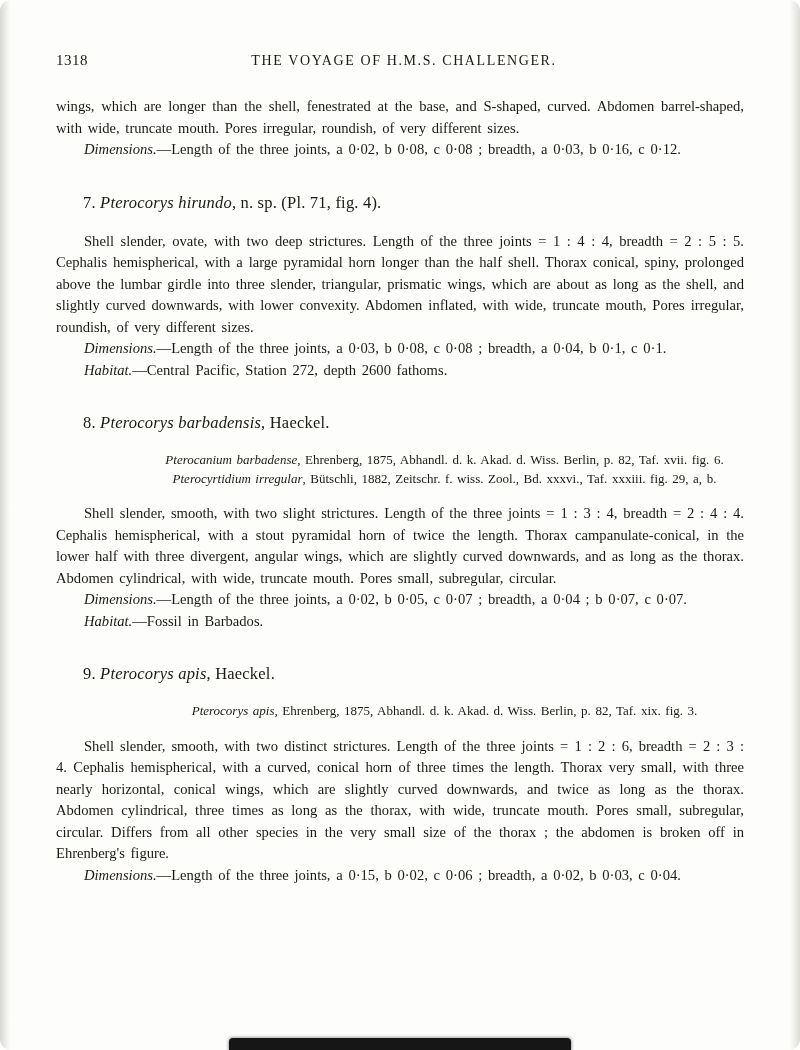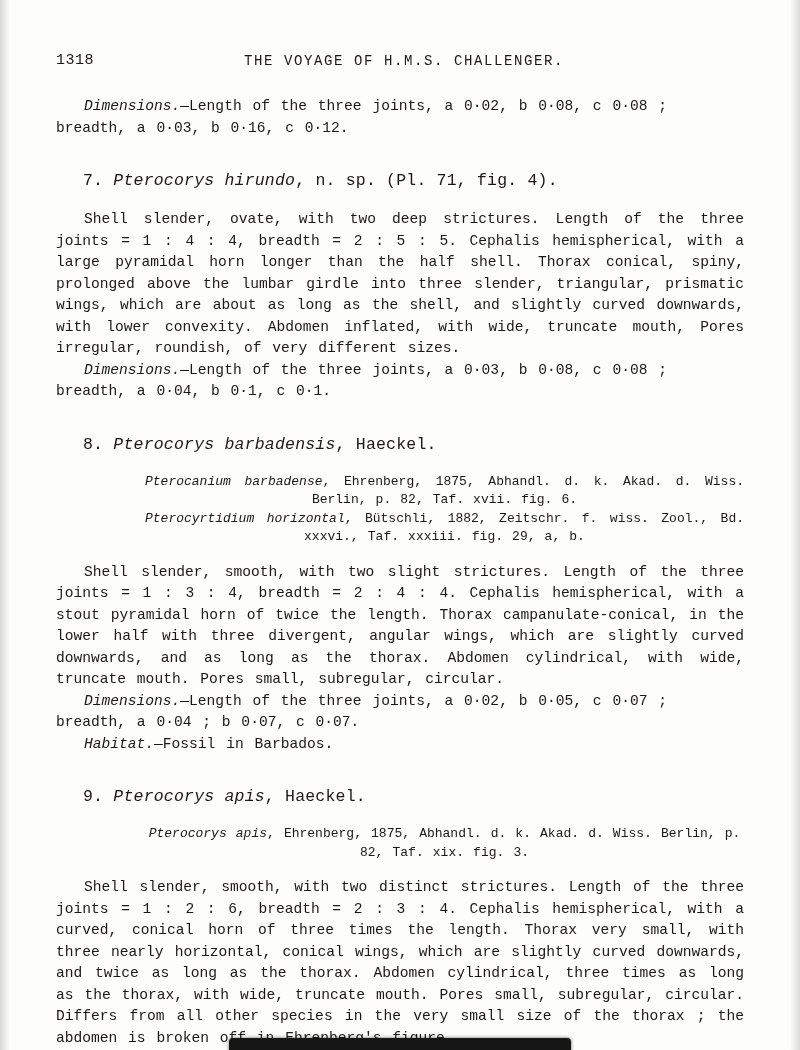--- a/index.html
+++ b/index.html
@@ -4,22 +4,23 @@
 <style>
   * { margin: 0; padding: 0; box-sizing: border-box; }
   html, body { background: #ffffff; }
   .page {
     position: relative;
     width: 800px;
     height: 1050px;
     margin: 0 auto;
     background: #fdfdfb;
     color: #1c1914;
-    font-family: Liberation Mono, monospace;
+    font-family: Liberation Serif, serif;
     overflow: hidden;
+    border-radius: 11px;
   }
   .scan-edge { position: absolute; top: 0; bottom: 0; width: 10px; pointer-events: none; }
   .scan-edge.left  { left: 0;  background: linear-gradient(to right, #d8d8d4, rgba(253,253,251,0)); }
   .scan-edge.right { right: 0; background: linear-gradient(to left,  #dcdcd8, rgba(253,253,251,0)); }
 
   .content { padding: 52px 56px 0 56px; }
 
   .running-head { position: relative; height: 20px; margin-bottom: 24px; }
   .page-number { position: absolute; left: 0; top: 0; font-size: 15px; letter-spacing: 0.5px; }
   .running-title {
@@ -77,34 +78,36 @@
   <div class="scan-edge right"></div>
 
   <div class="content">
 
     <div class="running-head">
       <span class="page-number">1318</span>
       <span class="running-title">THE VOYAGE OF H.M.S. CHALLENGER.</span>
     </div>
 
     <div class="section">
+      <p class="body">wings, which are longer than the shell, fenestrated at the base, and S-shaped, curved.  Abdomen barrel-shaped, with wide, truncate mouth.  Pores irregular, roundish, of very different sizes.</p>
       <p class="body line"><span class="ital">Dimensions.</span><span>—Length of the three joints, a 0·02, b 0·08, c 0·08 ; breadth, a 0·03, b 0·16, c 0·12.</span></p>
     </div>
 
     <div class="section">
       <h2 class="species-heading"><span>7.</span> <span class="ital">Pterocorys hirundo</span><span>, n. sp. (Pl. 71, fig. 4).</span></h2>
       <p class="body indent">Shell slender, ovate, with two deep strictures.  Length of the three joints = 1 : 4 : 4, breadth = 2 : 5 : 5.  Cephalis hemispherical, with a large pyramidal horn longer than the half shell.  Thorax conical, spiny, prolonged above the lumbar girdle into three slender, triangular, prismatic wings, which are about as long as the shell, and slightly curved downwards, with lower convexity.  Abdomen inflated, with wide, truncate mouth,  Pores irregular, roundish, of very different sizes.</p>
       <p class="body line"><span class="ital">Dimensions.</span><span>—Length of the three joints, a 0·03, b 0·08, c 0·08 ; breadth, a 0·04, b 0·1, c 0·1.</span></p>
+      <p class="body line"><span class="ital">Habitat.</span><span>—Central Pacific, Station 272, depth 2600 fathoms.</span></p>
     </div>
 
     <div class="section">
       <h2 class="species-heading"><span>8.</span> <span class="ital">Pterocorys barbadensis</span><span>, Haeckel.</span></h2>
       <div class="citations">
         <p class="citation"><span class="ital">Pterocanium barbadense</span><span>, Ehrenberg, 1875, Abhandl. d. k. Akad. d. Wiss. Berlin, p. 82, Taf. xvii. fig. 6.</span></p>
-        <p class="citation"><span class="ital">Pterocyrtidium horizontal</span><span>, Bütschli, 1882, Zeitschr. f. wiss. Zool., Bd. xxxvi., Taf. xxxiii. fig. 29, a, b.</span></p>
+        <p class="citation"><span class="ital">Pterocyrtidium irregular</span><span>, Bütschli, 1882, Zeitschr. f. wiss. Zool., Bd. xxxvi., Taf. xxxiii. fig. 29, a, b.</span></p>
       </div>
       <p class="body indent">Shell slender, smooth, with two slight strictures.  Length of the three joints = 1 : 3 : 4, breadth = 2 : 4 : 4.  Cephalis hemispherical, with a stout pyramidal horn of twice the length.  Thorax campanulate-conical, in the lower half with three divergent, angular wings, which are slightly curved downwards, and as long as the thorax.  Abdomen cylindrical, with wide, truncate mouth.  Pores small, subregular, circular.</p>
       <p class="body line"><span class="ital">Dimensions.</span><span>—Length of the three joints, a 0·02, b 0·05, c 0·07 ; breadth, a 0·04 ; b 0·07, c 0·07.</span></p>
       <p class="body line"><span class="ital">Habitat.</span><span>—Fossil in Barbados.</span></p>
     </div>
 
     <div class="section">
       <h2 class="species-heading"><span>9.</span> <span class="ital">Pterocorys apis</span><span>, Haeckel.</span></h2>
       <div class="citations">
         <p class="citation single"><span class="ital">Pterocorys apis</span><span>, Ehrenberg, 1875, Abhandl. d. k. Akad. d. Wiss. Berlin, p. 82, Taf. xix. fig. 3.</span></p>

